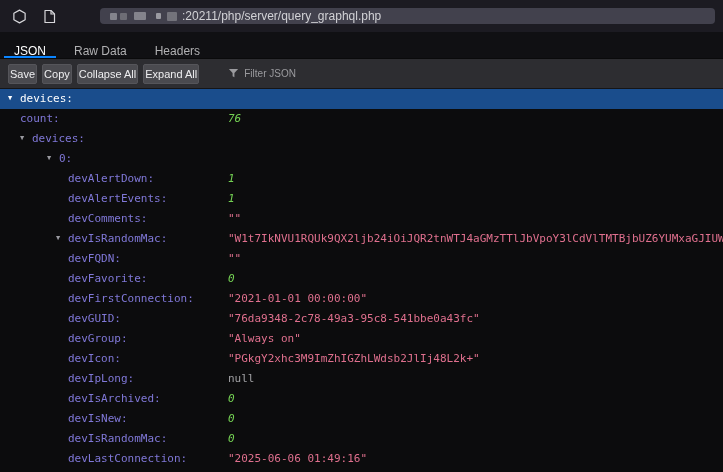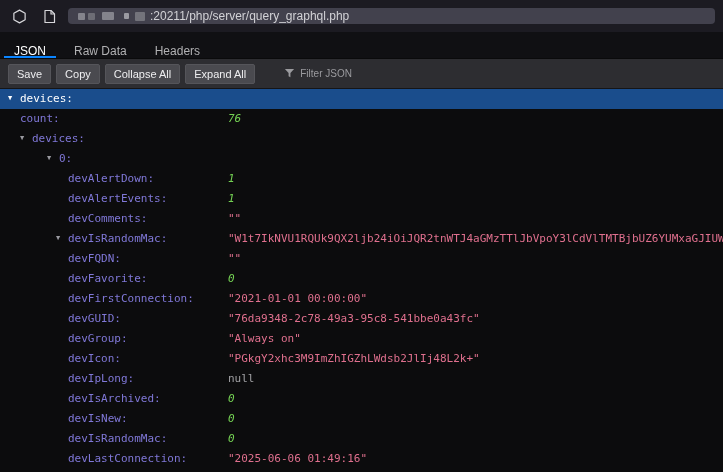--- a/index.html
+++ b/index.html
@@ -12,21 +12,21 @@
 
   
   .chrome {
     height: 32px; background: #1c1b22;
     display: flex; align-items: center; gap: 8px; padding: 0 8px;
   }
   .chrome-icon { display: flex; align-items: center; justify-content: center; width: 22px; height: 22px; border-radius: 3px; }
   .urlbar {
     flex: 1; height: 16px; background: #42414d; border-radius: 4px;
     display: flex; align-items: center; padding: 0 10px; gap: 3px;
-    color: #d2d2d6; font-size: 12px;
+    color: #d2d2d6; font-size: 12px; margin-left: 32px;
   }
   .mask-block { display: inline-block; background: #84848c; border-radius: 1px; }
   .mask-block.b1 { width: 7px; height: 7px; }
   .mask-block.b2 { width: 7px; height: 7px; background: #6d6d75; }
   .mask-block.b3 { width: 12px; height: 8px; margin-left: 4px; }
   .mask-block.b4 { width: 5px; height: 6px; margin-left: 7px; background: #9a9aa1; }
   .mask-block.b5 { width: 10px; height: 9px; margin-left: 3px; background: #73737b; }
   .url-text { margin-left: 2px; white-space: nowrap; }
 
   
@@ -45,21 +45,21 @@
   }
 
   
   .toolbar {
     height: 30px; background: #2d2d31; display: flex; align-items: center;
     padding: 0 8px; gap: 5px; border-bottom: 1px solid #151517;
   }
   .tbtn {
     background: #4a4a4f; border: 1px solid #55555a; border-radius: 2px;
     color: #eeeef0; font-size: 11px; font-family: "Liberation Sans", sans-serif;
-    padding: 2px 8px; line-height: 14px; cursor: default;
+    padding: 2px 1px; line-height: 14px; cursor: default;
   }
   .filter-wrap { display: flex; align-items: center; gap: 5px; margin-left: 24px; }
   .filter-input {
     background: transparent; border: none; outline: none;
     color: #d0d0d4; font-size: 10px; width: 120px;
     font-family: "Liberation Sans", sans-serif;
   }
   .filter-input::placeholder { color: #9b9b9f; opacity: 1; }
 
   

